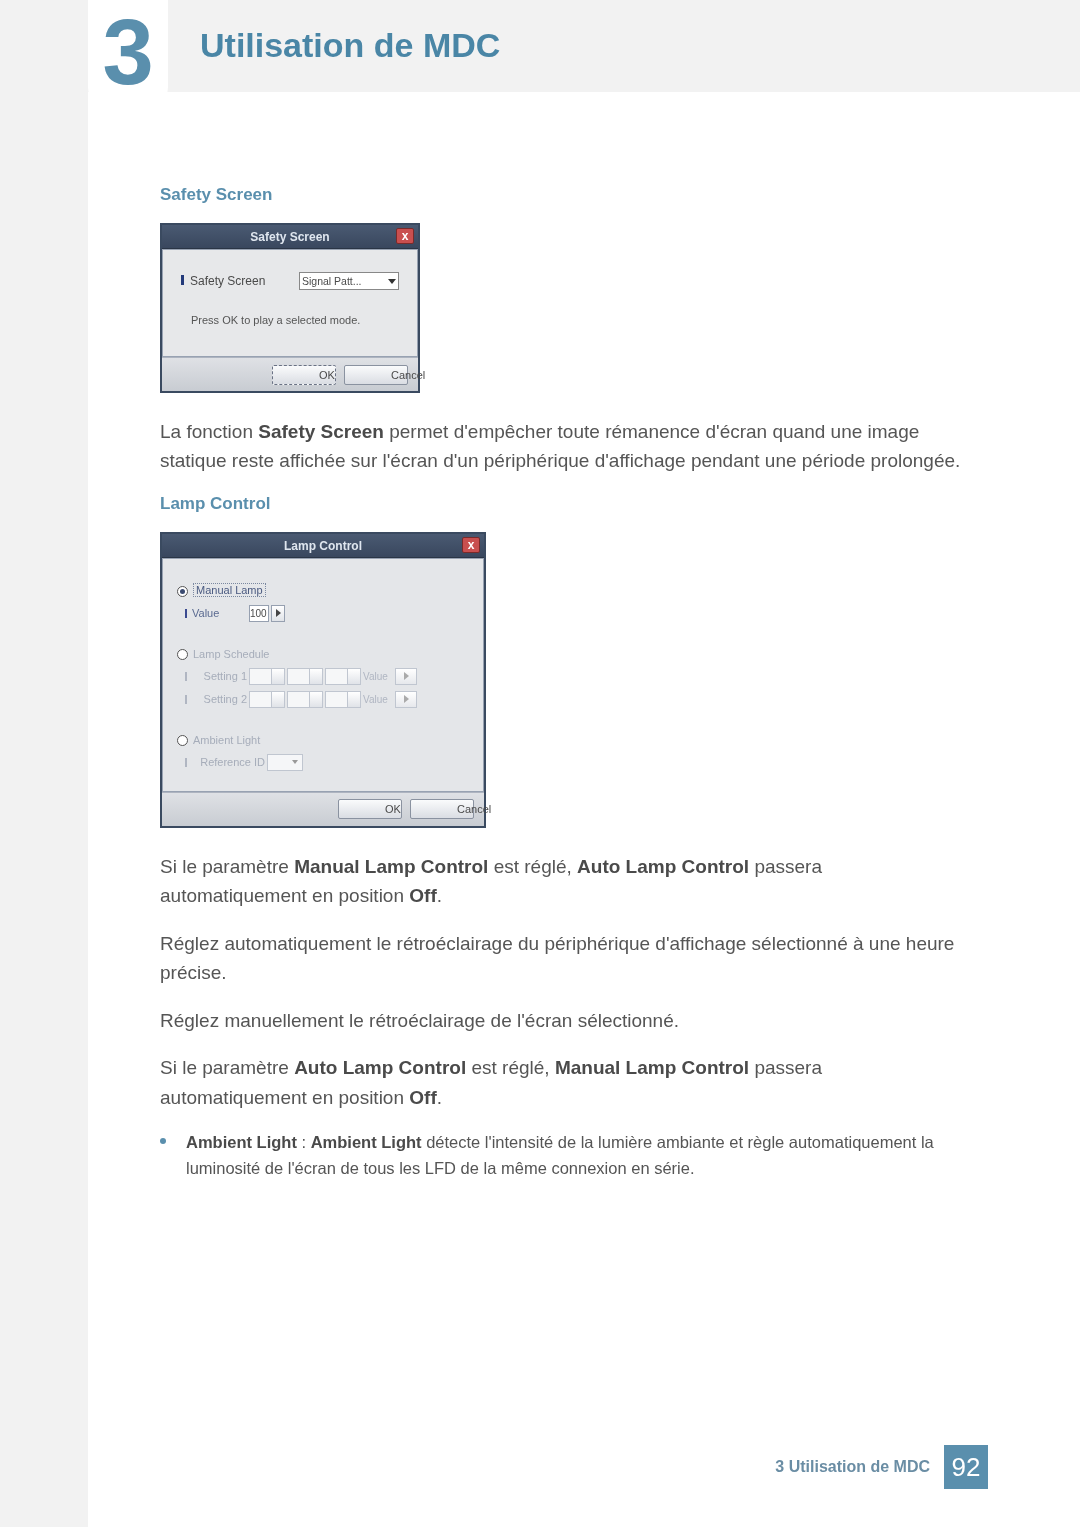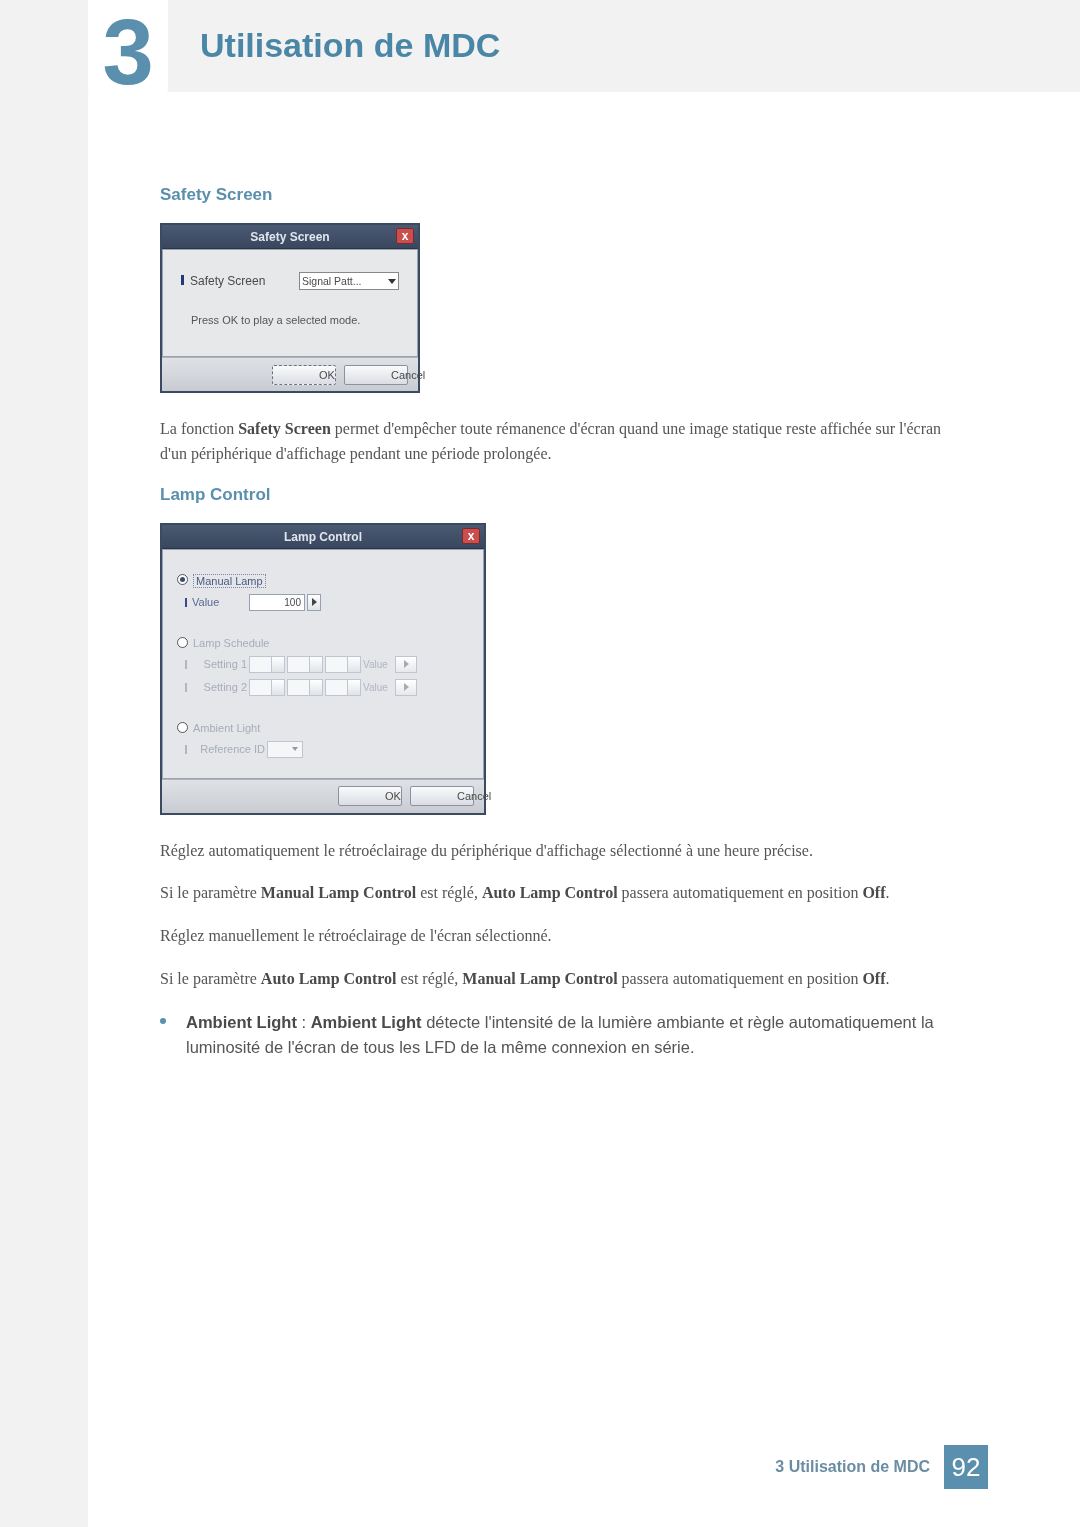--- a/index.html
+++ b/index.html
@@ -59,25 +59,24 @@
     top: 185px;
     right: 110px;
   }
   .section-head {
     color: #5a8fad;
     font-size: 17px;
     font-weight: bold;
     margin-bottom: 18px;
   }
   .para {
-    font-size: 16px;
+    font-size: 19px;
     line-height: 1.55;
     color: #555;
     margin-bottom: 18px;
-    font-family: Liberation Serif, serif;
   }
   .bold { font-weight: bold; color: #4a4a4a; }
 
   
   .dlg-safety {
     width: 260px;
     border: 2px solid #3a4a60;
     background: linear-gradient(#3d4b62, #2e3b50);
     margin-bottom: 24px;
     font-size: 12px;
@@ -198,21 +197,21 @@
   .fieldset {
     position: relative;
     border: 0;
     padding-top: 10px;
     margin-bottom: 16px;
   }
   .fs-legend {
     font-size: 11px;
     color: #4a5a80;
     display: inline-flex;
-    align-items: flex-start;
+    align-items: flex-end;
   }
   .fs-legend.disabled { color: #a6adba; }
   .radio {
     width: 11px; height: 11px;
     border-radius: 50%;
     border: 1px solid #555;
     display: inline-block;
     margin-right: 5px;
     position: relative;
     background: #fff;
@@ -240,21 +239,21 @@
   }
   .fs-label.disabled { color: #a6adba; justify-content: space-between; }
   .fs-label .bar {
     width: 2px; height: 9px;
     background: #3a4a90;
     display: inline-block;
     margin-right: 5px;
   }
   .fs-label.disabled .bar { background: #b0b6c2; }
   .numbox {
-    width: 56px; height: 17px;
+    width: 20px; height: 17px;
     border: 1px solid #96a0b0;
     background: #fff;
     font-size: 10px;
     text-align: right;
     padding-right: 3px;
     line-height: 15px;
     color: #4a4a4a;
   }
   .slider-btn {
     width: 14px; height: 17px;
@@ -497,24 +496,24 @@
         </div>
       </div>
 
     </div>
     <div class="dlg-footer">
       <button class="dlg-btn">OK</button>
       <button class="dlg-btn">Cancel</button>
     </div>
   </div>
 
-  <p class="para">Réglez automatiquement le rétroéclairage du périphérique d'affichage sélectionné à une heure précise.</p>
   <p class="para">
     <span>Si le paramètre </span><span class="bold">Manual Lamp Control</span><span> est réglé, </span><span class="bold">Auto Lamp Control</span><span> passera automatiquement en position </span><span class="bold">Off</span><span>.</span>
   </p>
+  <p class="para">Réglez automatiquement le rétroéclairage du périphérique d'affichage sélectionné à une heure précise.</p>
   <p class="para">Réglez manuellement le rétroéclairage de l'écran sélectionné.</p>
   <p class="para">
     <span>Si le paramètre </span><span class="bold">Auto Lamp Control</span><span> est réglé, </span><span class="bold">Manual Lamp Control</span><span> passera automatiquement en position </span><span class="bold">Off</span><span>.</span>
   </p>
 
   <div class="bullet-item">
     <span class="bullet-dot"></span>
     <span class="bullet-text">
       <span class="bold">Ambient Light</span><span> : </span><span class="bold">Ambient Light</span><span> détecte l'intensité de la lumière ambiante et règle automatiquement la luminosité de l'écran de tous les LFD de la même connexion en série.</span>
     </span>

